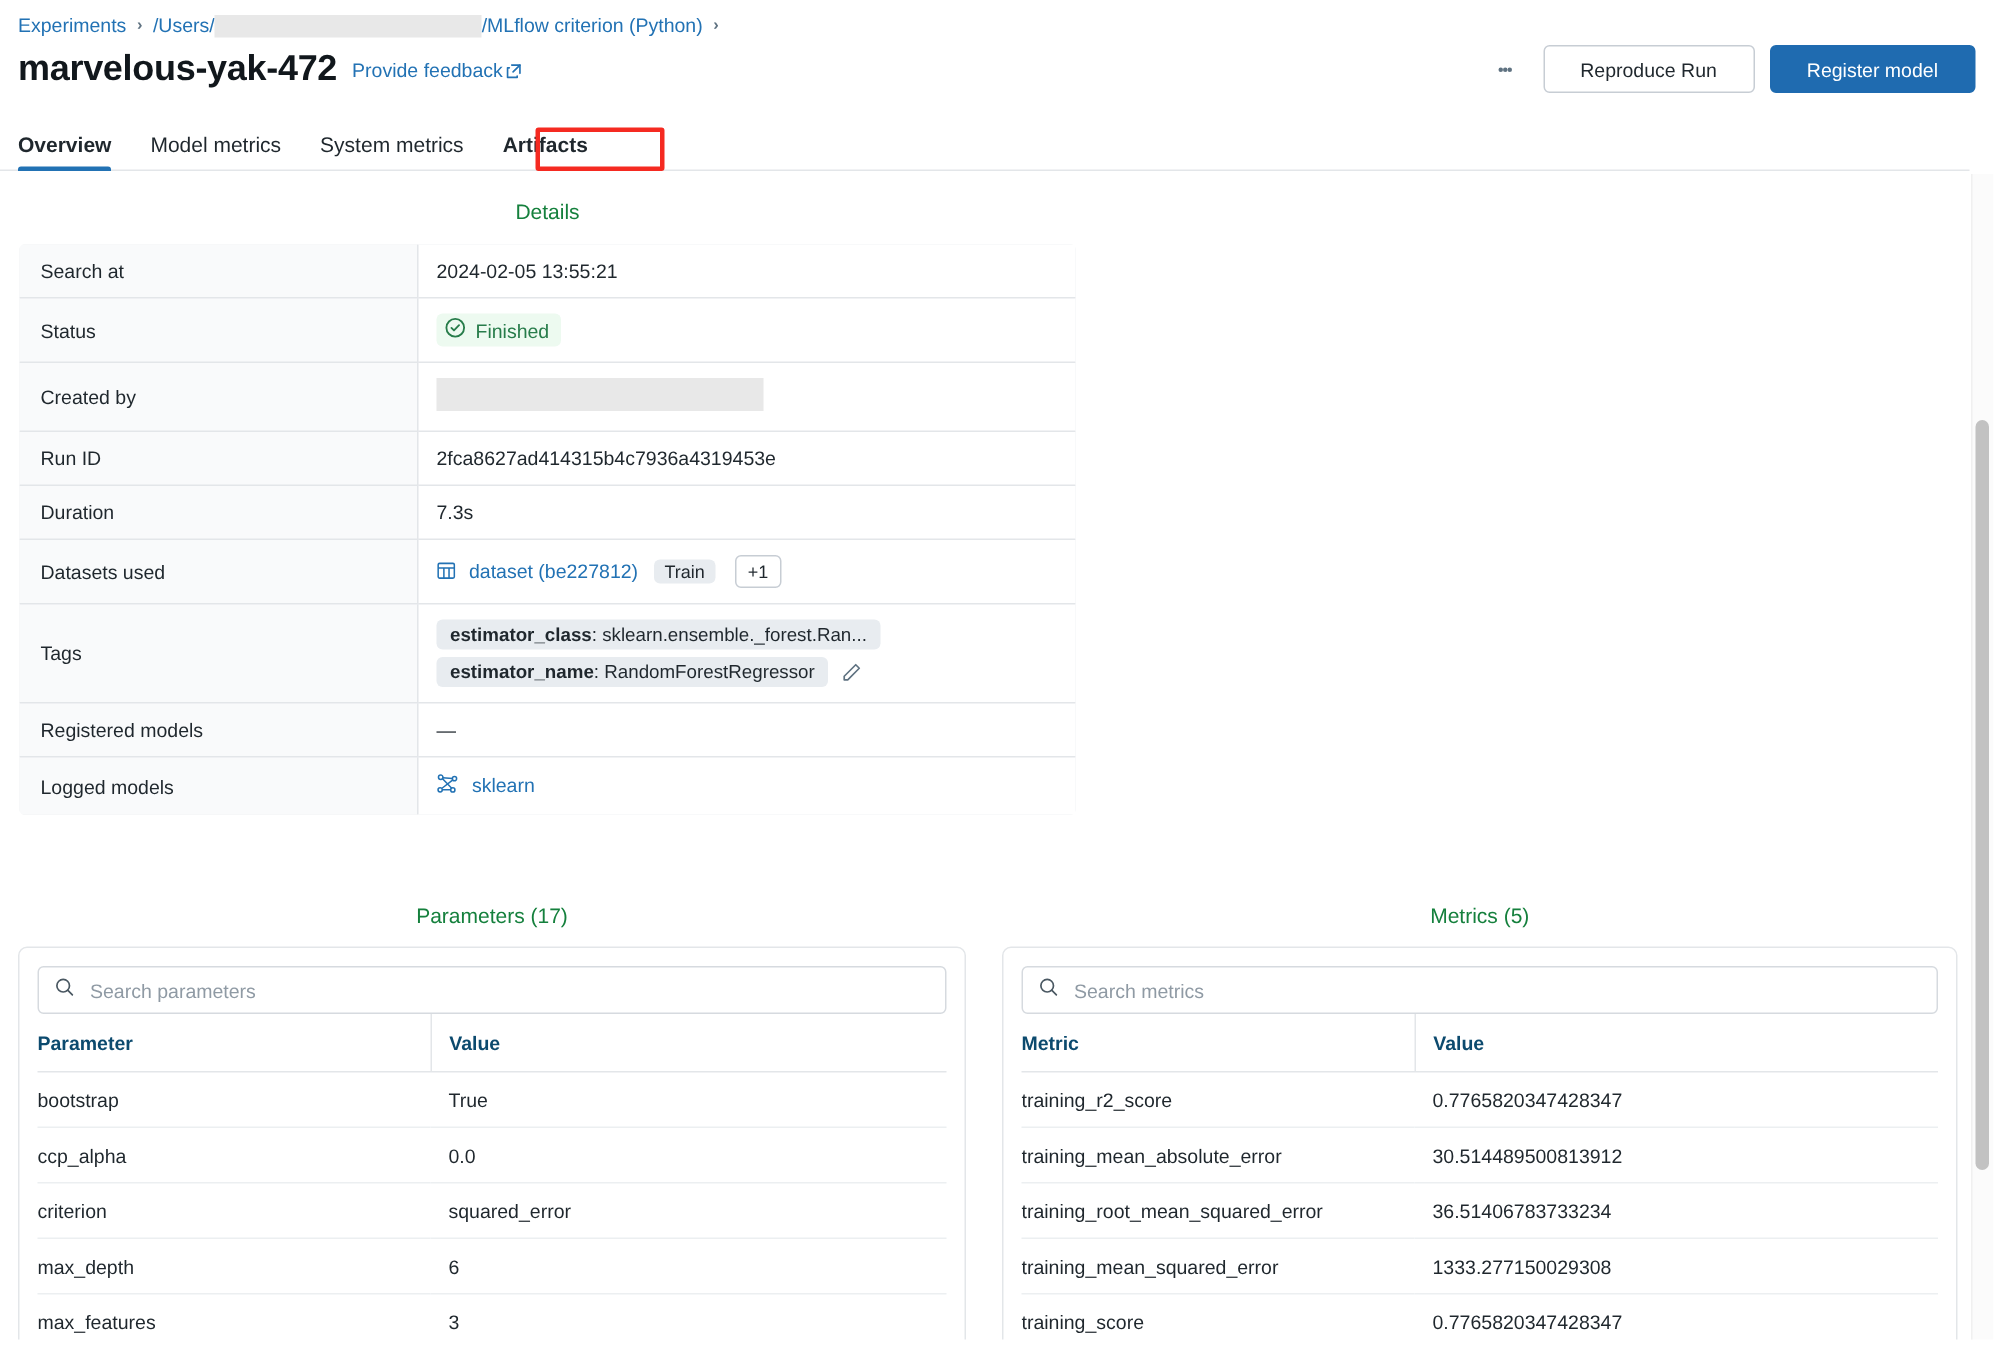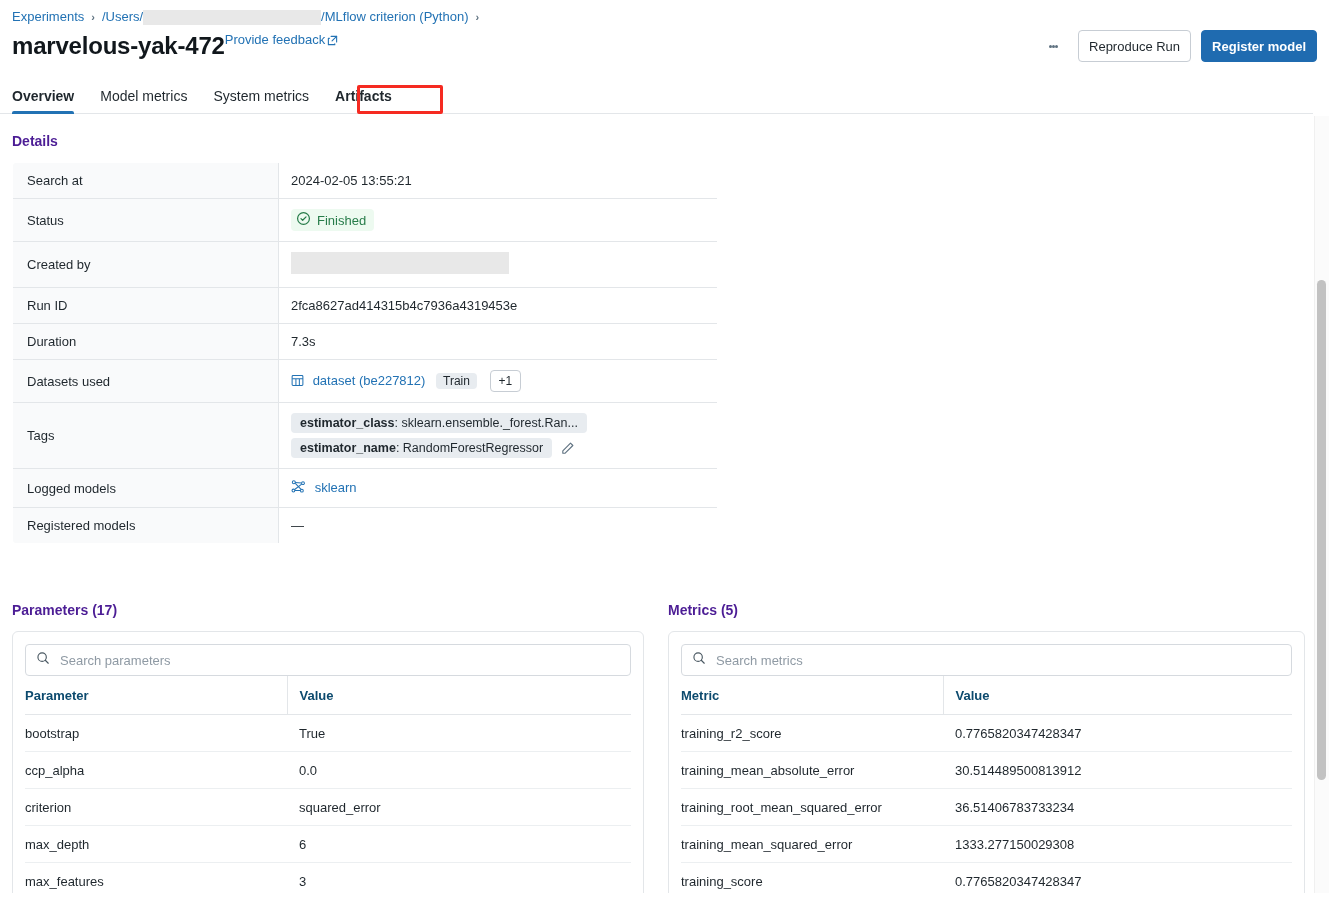--- a/index.html
+++ b/index.html
@@ -23,46 +23,46 @@
   .bc-link { color: #2272b4; cursor: pointer; white-space: nowrap; }
   .bc-sep { color: #5f7281; margin: 0 7px; font-size: 11px; font-weight: 700; }
   .bc-redact {
     display: inline-block; width: 178px; height: 15px;
     background: #e8e8e8; vertical-align: middle; margin: 0 0px;
   }
 
   
   .title-row {
     position: absolute; left: 12px; top: 32px;
-    display: flex; align-items: flex-start; 
+    display: flex; align-items: center; gap: 10px;
   }
   .page-title { font-size: 24px; font-weight: 700; letter-spacing: -0.2px; color: #11171c; }
   .feedback-link {
     font-size: 13px; color: #2272b4; cursor: pointer;
     display: inline-flex; align-items: center; gap: 2px;
   }
   .ext-icon { display: inline-block; width: 11px; height: 11px; }
 
   .header-actions {
     position: absolute; right: 12px; top: 30px;
     display: flex; align-items: center; gap: 10px;
   }
   .kebab-btn {
     width: 30px; height: 32px; display: flex; align-items: center; justify-content: center;
     background: transparent; border: none; cursor: pointer; border-radius: 4px;
   }
   .kebab-btn .dot { display:block; width:3px; height:3px; border-radius:50%; background:#5f7281; margin:1.5px 0; }
   .btn {
-    height: 32px; padding: 0 10px; border-radius: 4px; font-size: 13px;
+    height: 32px; padding: 0 24px; border-radius: 4px; font-size: 13px;
     font-family: "Liberation Sans", sans-serif; cursor: pointer;
     display: inline-flex; align-items: center; justify-content: center;
     white-space: nowrap;
   }
   .btn-secondary { background:#fff; border:1px solid #c7cdd4; color:#1f272d; font-weight: 400; }
-  .btn-primary { background:#1f6bb0; border:1px solid #1f6bb0; color:#fff; font-weight: 700; }
+  .btn-primary { background:#1f6bb0; border:1px solid #1f6bb0; color:#fff; font-weight: 400; }
 
   
   .tabs {
     position: absolute; left: 0; top: 84px; width: 1313px; height: 30px;
     display: flex; align-items: flex-end; gap: 0px;
     border-bottom: 1px solid #e3e6e9;
   }
   .tab {
     position: relative; padding: 0 0 9px 0; margin-right: 26px;
     font-size: 14px; color: #1f272d; cursor: pointer; white-space: nowrap;
@@ -73,21 +73,21 @@
     content: ""; position: absolute; left: 0; right: 0; bottom: -1px;
     height: 3px; background: #2272b4; border-radius: 2px 2px 0 0;
   }
   .tab.highlight { font-weight: 700; }
   .red-box {
     position: absolute; left: 357px; top: 85px; width: 86px; height: 29px;
     border: 3px solid #f52a21; border-radius: 2px; pointer-events: none;
   }
 
   
-  .section-title { font-size: 14px; font-weight: 700; color: #4c1d95; }
+  .section-title { font-size: 14px; font-weight: 400; color: #15803d; text-align: center; }
 
   
   .details-wrap { position: absolute; left: 12px; top: 133px; width: 706px; }
   .details-table {
     width: 706px; border-collapse: collapse; margin-top: 13px;
     border: 1px solid #e3e6e9; border-radius: 4px; overflow: hidden;
     table-layout: fixed;
   }
   .details-table td { border-bottom: 1px solid #e3e6e9; font-size: 13px; vertical-align: middle; }
   .details-table tr:last-child td { border-bottom: none; }
@@ -280,37 +280,37 @@
               </span>
               <span class="pencil-btn">
                 <svg width="15" height="15" viewBox="0 0 16 16" fill="none" xmlns="http://www.w3.org/2000/svg">
                   <path d="M11.2 2.3L13.7 4.8L5.5 13H3V10.5L11.2 2.3Z" stroke="#5f7281" stroke-width="1.2" stroke-linejoin="round"></path>
                 </svg>
               </span>
             </div>
           </td>
         </tr>
         <tr>
+          <td class="dt-label">Registered models</td>
+          <td class="dt-value">—</td>
+        </tr>
+        <tr>
           <td class="dt-label">Logged models</td>
           <td class="dt-value">
             <span class="inline-icon">
               <svg width="15" height="15" viewBox="0 0 16 16" fill="none" xmlns="http://www.w3.org/2000/svg">
                 <circle cx="3" cy="3.4" r="1.6" stroke="#2272b4" stroke-width="1.1"></circle>
                 <circle cx="12.8" cy="4.4" r="1.5" stroke="#2272b4" stroke-width="1.1"></circle>
                 <circle cx="2.6" cy="12.3" r="1.5" stroke="#2272b4" stroke-width="1.1"></circle>
                 <circle cx="11.6" cy="12.4" r="1.5" stroke="#2272b4" stroke-width="1.1"></circle>
                 <path d="M4.3 4.5L11 11.4M11.4 5.5L3.9 11.2M4.4 3.8L11.3 4.3M4.1 12.3H10.1" stroke="#2272b4" stroke-width="1.1"></path>
               </svg>
             </span>
             <span class="link">sklearn</span>
           </td>
-        </tr>
-        <tr>
-          <td class="dt-label">Registered models</td>
-          <td class="dt-value">—</td>
         </tr>
       </tbody>
     </table>
   </div>
 
   <div class="panel-wrap left">
     <div class="section-title">Parameters (17)</div>
     <div class="panel left-p">
       <div class="search-wrap">
         <div class="search-box">

